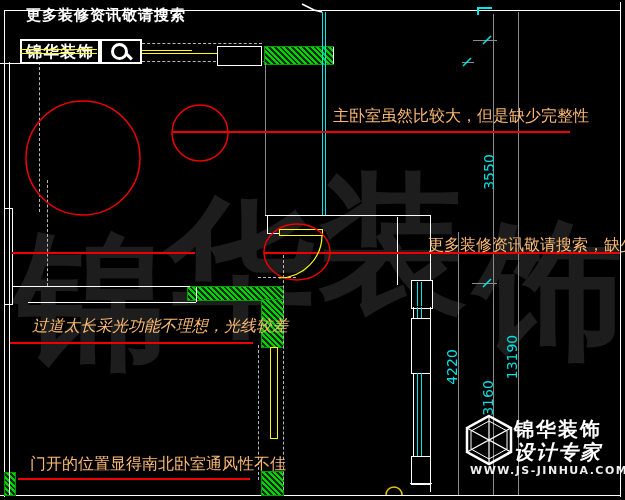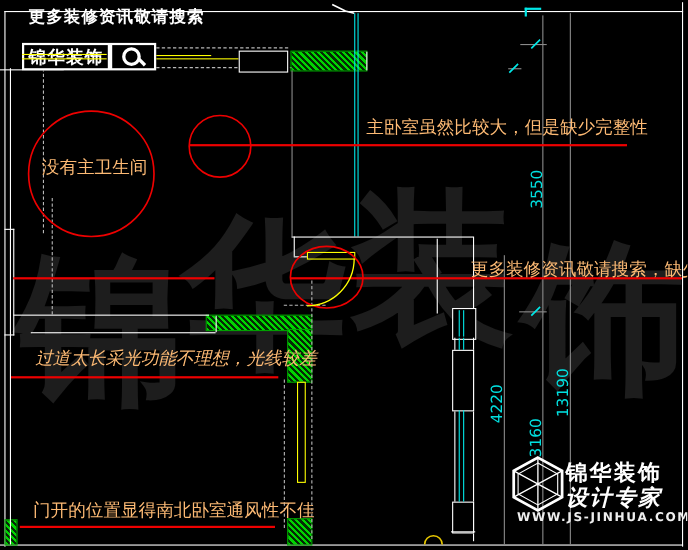--- a/index.html
+++ b/index.html
@@ -129,21 +129,20 @@
   <svg class="lay2" width="625" height="500" viewBox="0 0 625 500">
     <ellipse cx="83" cy="158" rx="57" ry="57" fill="none" stroke="#ee0000" stroke-width="1.5"></ellipse>
     <circle cx="200" cy="133" r="28" fill="none" stroke="#ee0000" stroke-width="1.5"></circle>
     <ellipse cx="297" cy="252" rx="33" ry="28" fill="none" stroke="#ee0000" stroke-width="1.5"></ellipse>
     <path d="M322,235 A43,43 0 0 1 279,278" fill="none" stroke="#ffff00" stroke-width="1.2"></path>
     <path d="M386,495 A8,8 0 0 1 402,495" fill="none" stroke="#e8c800" stroke-width="1.5"></path>
     <path d="M302,4 L314,10 L322,12" fill="none" stroke="#ffffff" stroke-width="1.5"></path>
     <path d="M483,44 l8,-8 M463,66 l8,-8 M483,287 l8,-8" stroke="#00e8e8" stroke-width="1.5"></path>
   </svg>
 
-  <div class="note lay2" style="left:38px;top:143px;">没有主卫生间</div>
   <div class="note lay2" style="left:333px;top:107px;">主卧室虽然比较大，但是缺少完整性</div>
   <div class="note lay2" style="left:428px;top:236px;">更多装修资讯敬请搜索，缺少私密</div>
   <div class="note lay2" style="left:32px;top:317px;font-style:italic;">过道太长采光功能不理想，光线较差</div>
   <div class="note lay2" style="left:30px;top:455px;">门开的位置显得南北卧室通风性不佳</div>
 
   <div class="dim lay2" style="left:459px;top:164px;">3550</div>
   <div class="dim lay2" style="left:422px;top:359px;">4220</div>
   <div class="dim lay2" style="left:482px;top:349px;">13190</div>
   <div class="dim lay2" style="left:458px;top:390px;">3160</div>
 

